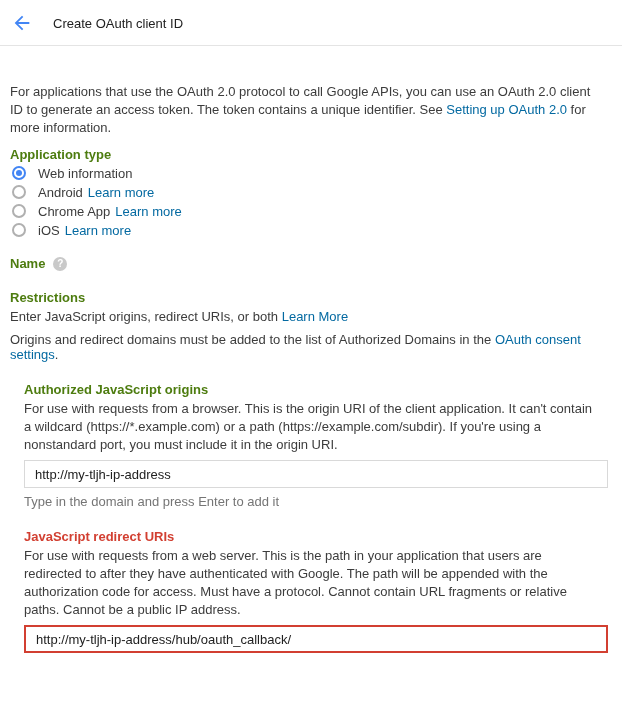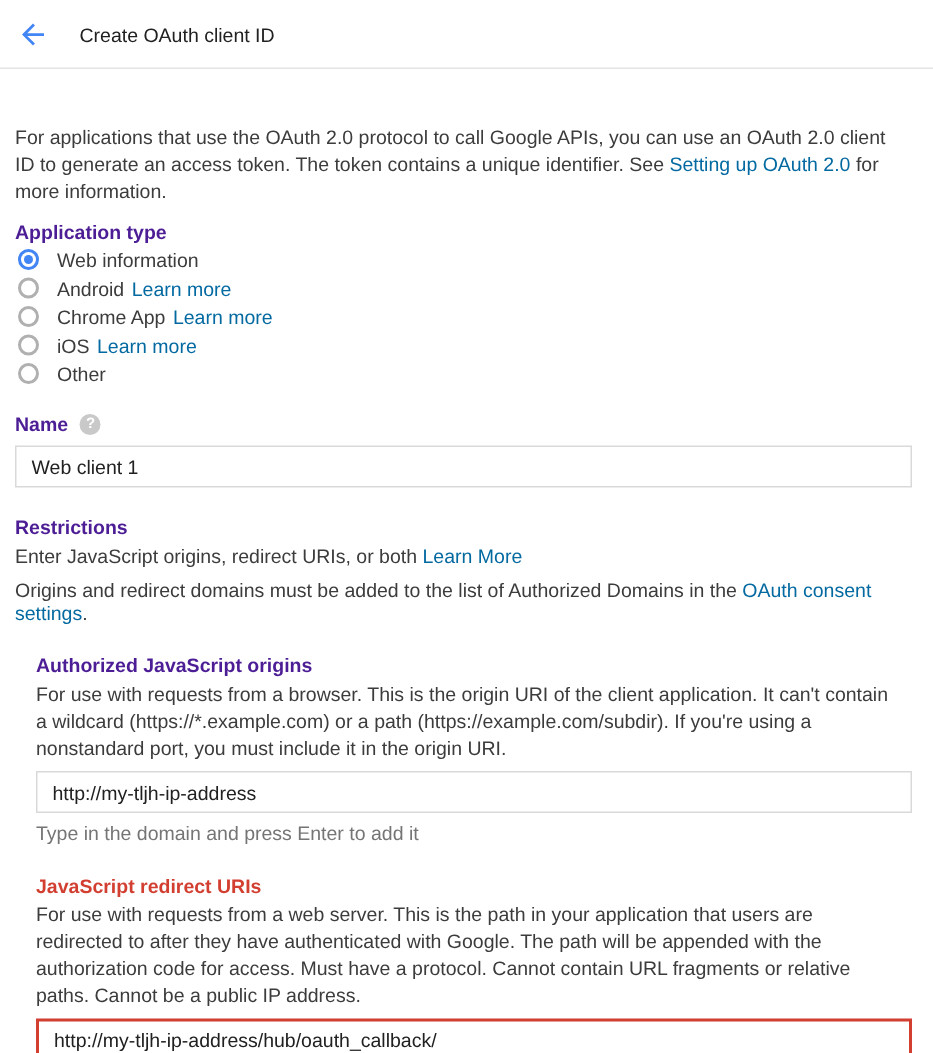--- a/index.html
+++ b/index.html
@@ -10,21 +10,21 @@
   .header { display:flex; align-items:center; gap:19px; padding:11px 10px 10px 10px; border-bottom:1px solid #e4e4e4; }
   .back-btn { width:24px; height:24px; display:flex; align-items:center; justify-content:center; cursor:pointer; }
   .page-title { font-size:13px; color:#212121; font-weight:400; }
 
   .main { padding:0 14px 0 10px; }
 
   .intro { margin-top:37px; line-height:18px; width:594px; color:#3c3c3c; }
 
   a.lnk { color:#0369a1; text-decoration:none; cursor:pointer; }
 
-  .section-label { font-weight:bold; color:#4c1d95; }
+  .section-label { font-weight:bold; color:#4d7c0f; }
 
   .app-type-label { margin-top:10px; }
   .radio-row { display:flex; align-items:center; margin-top:3px; height:16px; cursor:pointer; }
   .radio { width:14px; height:14px; border-radius:50%; border:2px solid #b0b0b0; flex:0 0 auto; margin-left:2px; position:relative; }
   .radio.selected { border-color:#4285f4; }
   .radio.selected::after { content:''; position:absolute; left:2px; top:2px; right:2px; bottom:2px; border-radius:50%; background:#4285f4; }
   .radio-label { margin-left:12px; color:#3c3c3c; }
   .radio-row a.lnk { margin-left:5px; }
 
   .name-row { margin-top:18px; display:flex; align-items:center; gap:8px; }
@@ -75,30 +75,25 @@
   <div class="radio-row">
     <span class="radio"></span>
     <span class="radio-label">Chrome App</span>
     <a class="lnk">Learn more</a>
   </div>
   <div class="radio-row">
     <span class="radio"></span>
     <span class="radio-label">iOS</span>
     <a class="lnk">Learn more</a>
   </div>
-  <div class="radio-row">
-    <span class="radio"></span>
-    <span class="radio-label">Other</span>
-  </div>
 
   <div class="name-row">
     <span class="section-label">Name</span>
     <span class="help-icon">?</span>
   </div>
-  <input class="txt name-input" type="text" value="Web client 1" style="">
 
   <div class="section-label restrictions-label">Restrictions</div>
   <div class="restr-line1"><span>Enter JavaScript origins, redirect URIs, or both </span><a class="lnk">Learn More</a></div>
   <div class="restr-line2"><span>Origins and redirect domains must be added to the list of Authorized Domains in the </span><a class="lnk">OAuth consent settings</a><span>.</span></div>
 
   <div class="subsection">
     <div class="section-label">Authorized JavaScript origins</div>
     <div class="desc">For use with requests from a browser. This is the origin URI of the client application. It can't contain a wildcard (https://*.example.com) or a path (https://example.com/subdir). If you're using a nonstandard port, you must include it in the origin URI.</div>
     <input class="txt sub-input" type="text" value="http://my-tljh-ip-address" style="">
     <div class="helper">Type in the domain and press Enter to add it</div>

